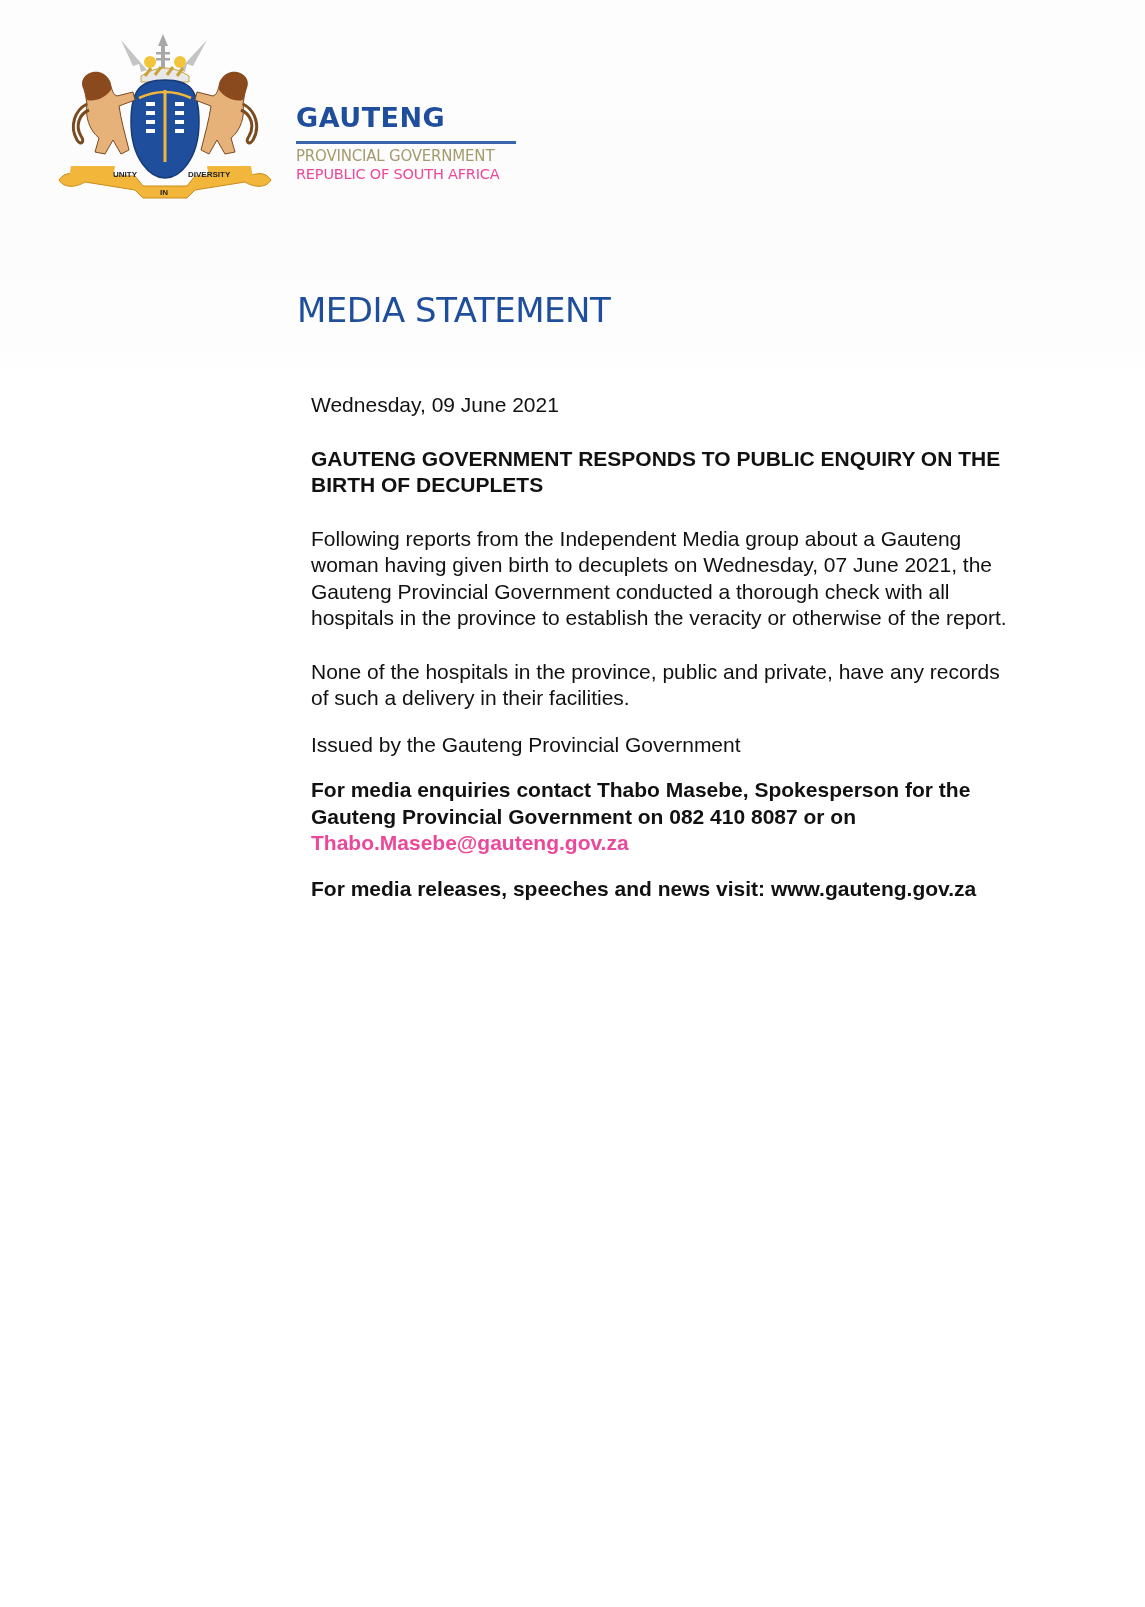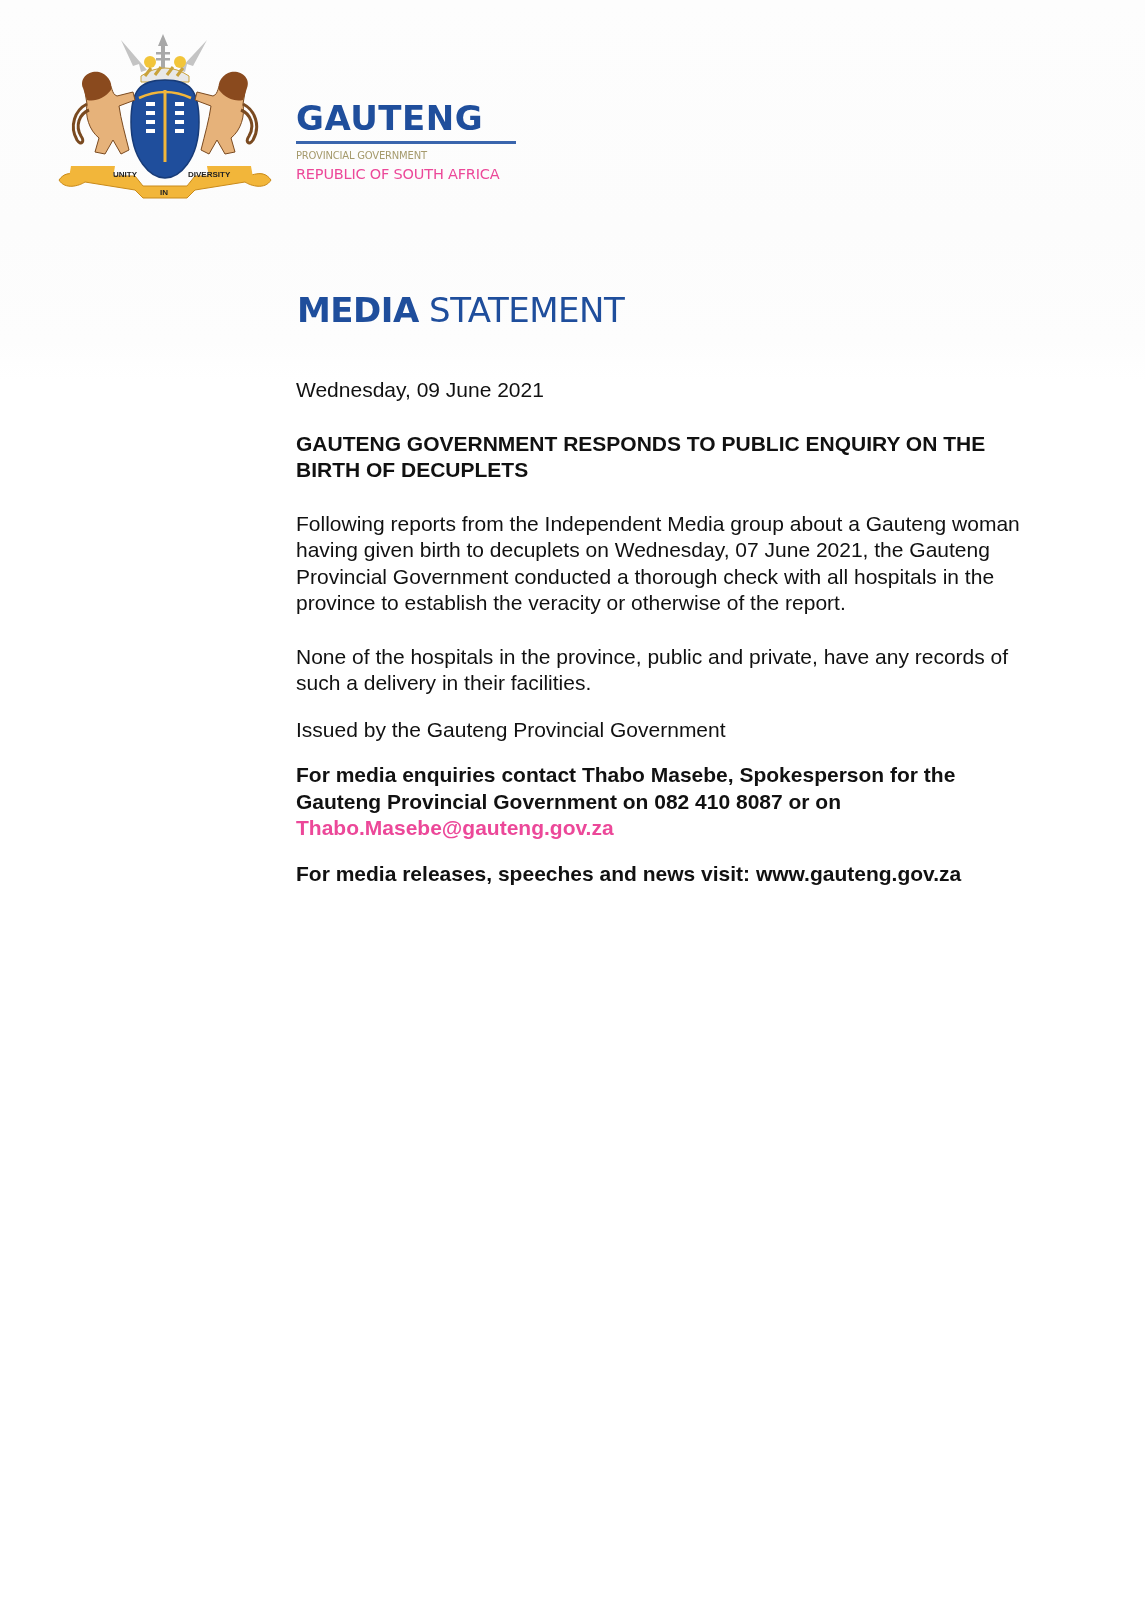--- a/index.html
+++ b/index.html
@@ -30,38 +30,38 @@
   }
   .brand {
     position: absolute;
     left: 296px;
     top: 96px;
     width: 222px;
   }
   .brand-name {
     font-family: "DejaVu Sans", sans-serif;
     font-weight: bold;
-    font-size: 34px;
+    font-size: 27px;
     color: #1f4e9c;
     letter-spacing: 0.5px;
     line-height: 44px;
     transform: scaleX(1.0);
     transform-origin: left;
     white-space: nowrap;
   }
   .brand-rule {
     height: 3px;
     background: #3a65ad;
     width: 220px;
     margin-top: 1px;
     margin-bottom: 3px;
   }
   .brand-sub1 {
     font-family: "DejaVu Sans", sans-serif;
-    font-size: 10px;
+    font-size: 15px;
     color: #a59a6c;
     line-height: 18px;
     white-space: nowrap;
     letter-spacing: -0.2px;
   }
   .brand-sub2 {
     font-family: "DejaVu Sans", sans-serif;
     font-size: 14.5px;
     color: #ec4899;
     line-height: 18px;
@@ -72,32 +72,32 @@
     position: absolute;
     left: 297px;
     top: 290px;
     font-family: "DejaVu Sans", sans-serif;
     font-size: 34px;
     color: #1f4e9c;
     white-space: nowrap;
     letter-spacing: -0.5px;
     line-height: 40px;
   }
-  .media-statement .bold { font-weight: bold; }
+  .media-statement .bold { font-weight: normal; }
   .body {
     position: absolute;
     left: 296px;
     top: 377px;
     width: 740px;
     color: #111111;
     font-size: 21px;
     line-height: 26.5px;
   }
   .body p {
-    margin: 0;
+    margin: 15px;
   }
   .date { margin-bottom: 27px !important; }
   .headline {
     font-weight: bold;
     font-size: 21px;
     line-height: 26.5px;
     margin-bottom: 27px !important;
   }
   .para1 { margin-bottom: 27px !important; }
   .para2 { margin-bottom: 20px !important; }

